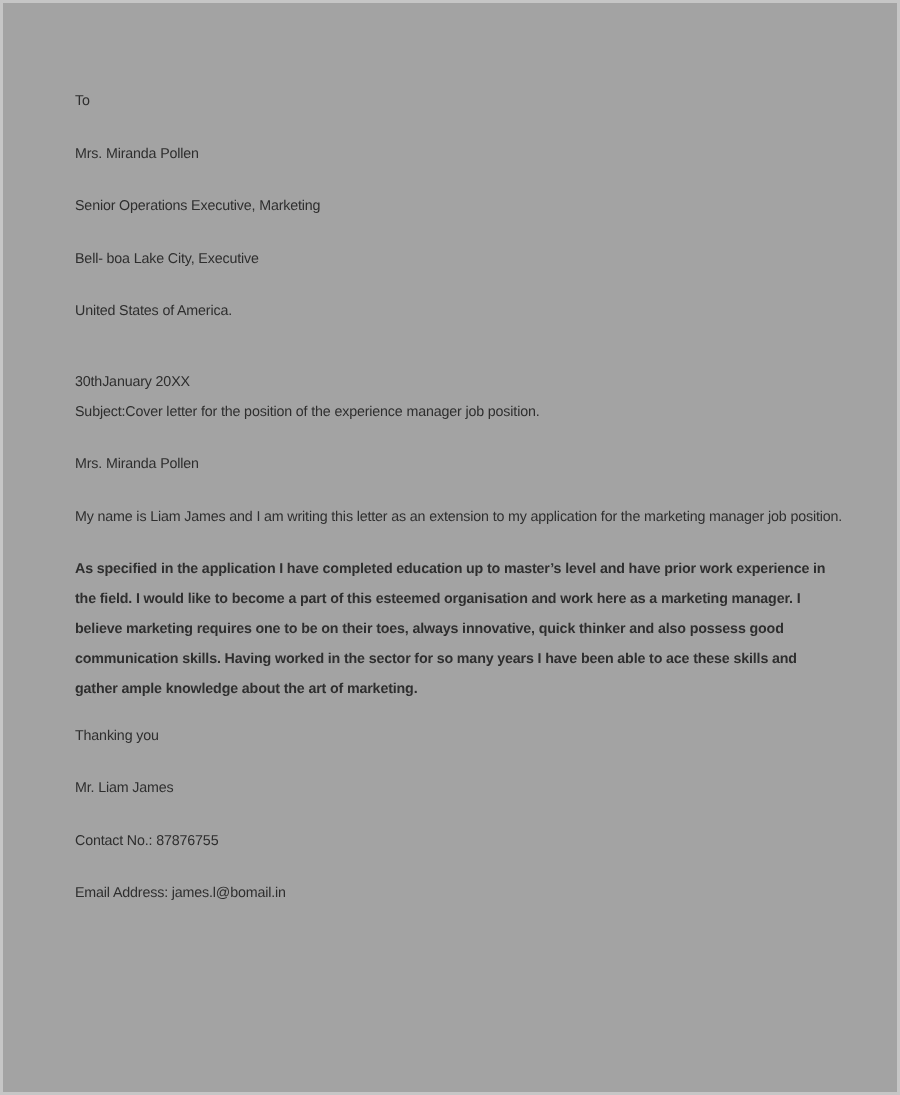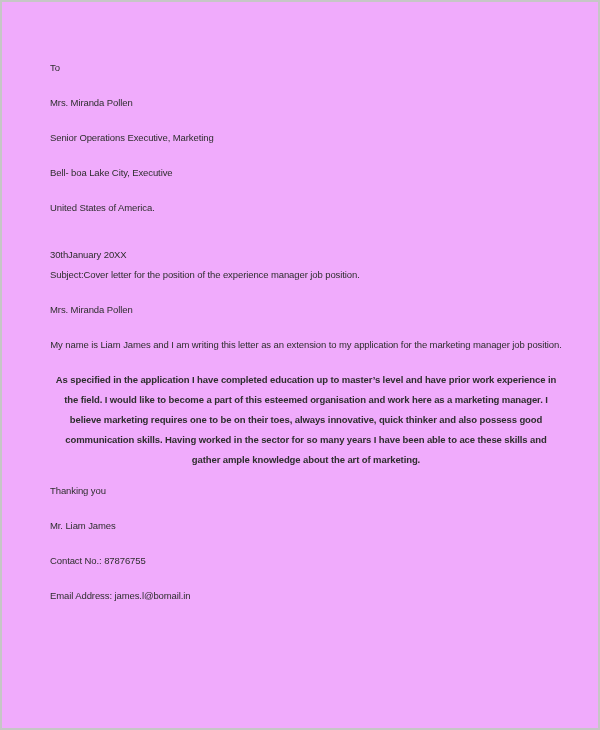--- a/index.html
+++ b/index.html
@@ -5,21 +5,21 @@
   html, body {
     margin: 0;
     padding: 0;
     background: #ffffff;
   }
   .page {
     position: relative;
     box-sizing: border-box;
     width: 600px;
     height: 730px;
-    background: #f0abfc;
+    background: #a3a3a3;
     border: 2px solid #c6c6c6;
     padding: 56px 16px 0 48px;
     font-family: "Liberation Sans", sans-serif;
     font-size: 9.5px;
     letter-spacing: -0.1px;
     color: #2e2e2e;
     overflow: hidden;
   }
   .line {
     line-height: 20px;
@@ -27,21 +27,21 @@
     white-space: nowrap;
   }
   .line.date-line {
     margin-bottom: 0;
     margin-top: 27px;
   }
   .para {
     line-height: 20px;
     margin: 0 0 15px 0;
     max-width: 512px;
-    text-align: center;
+    text-align: left;
   }
   .para.body-para {
     margin-bottom: 11px;
     font-weight: bold;
   }
   .para.final-para {
     margin-bottom: 17px;
   }
 </style>
 </head>

